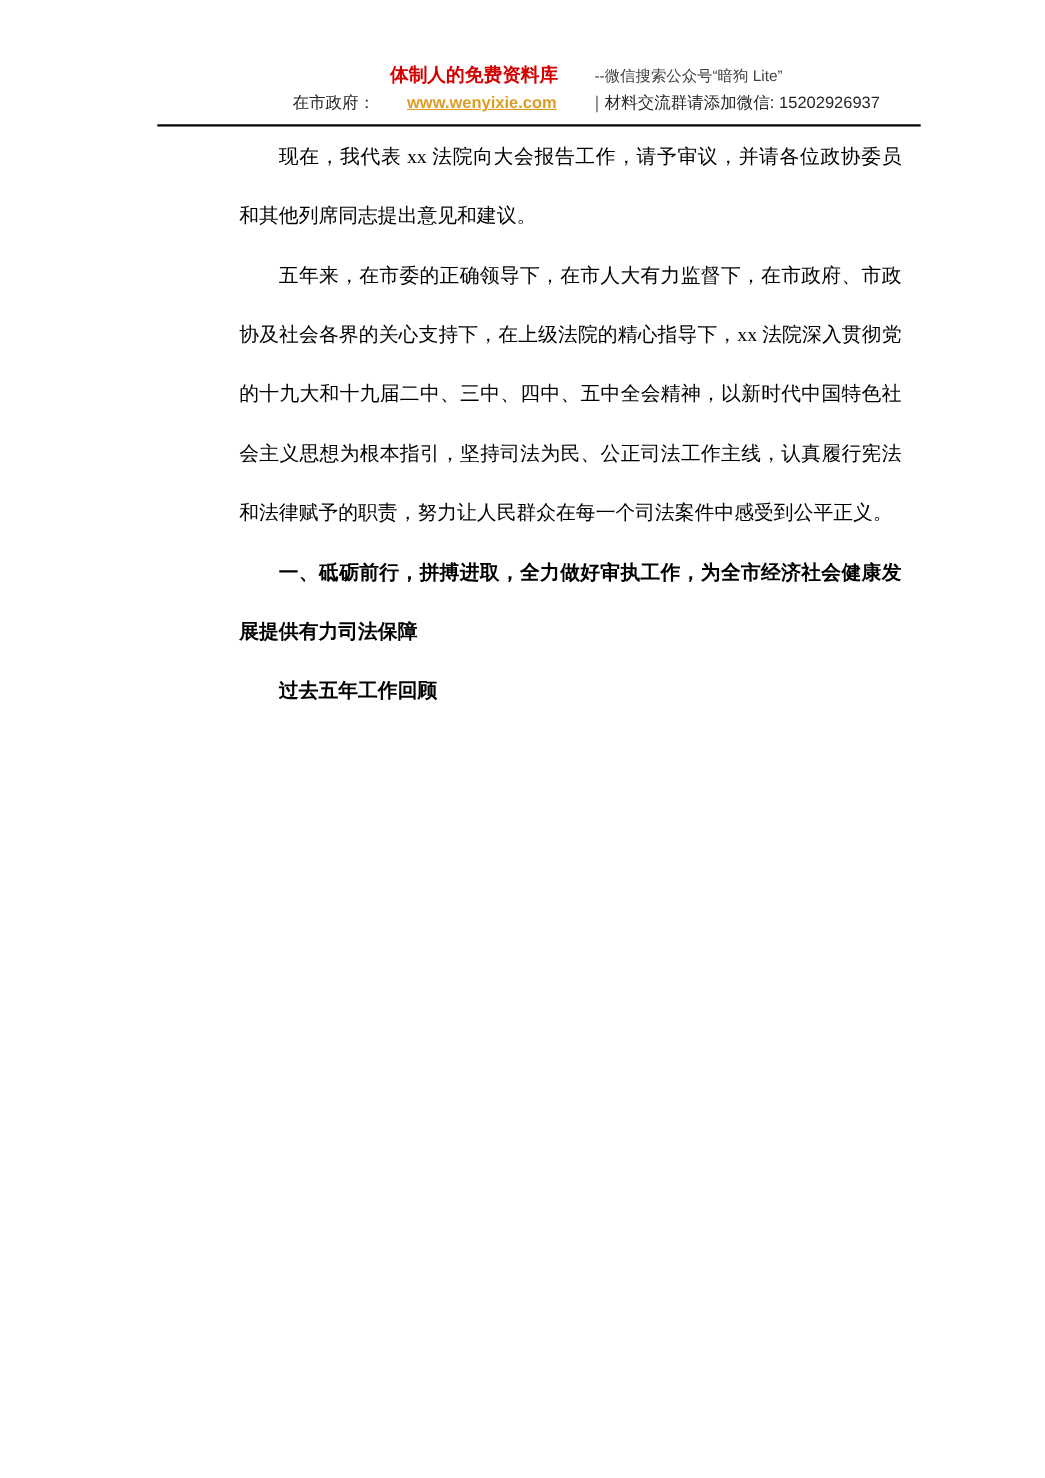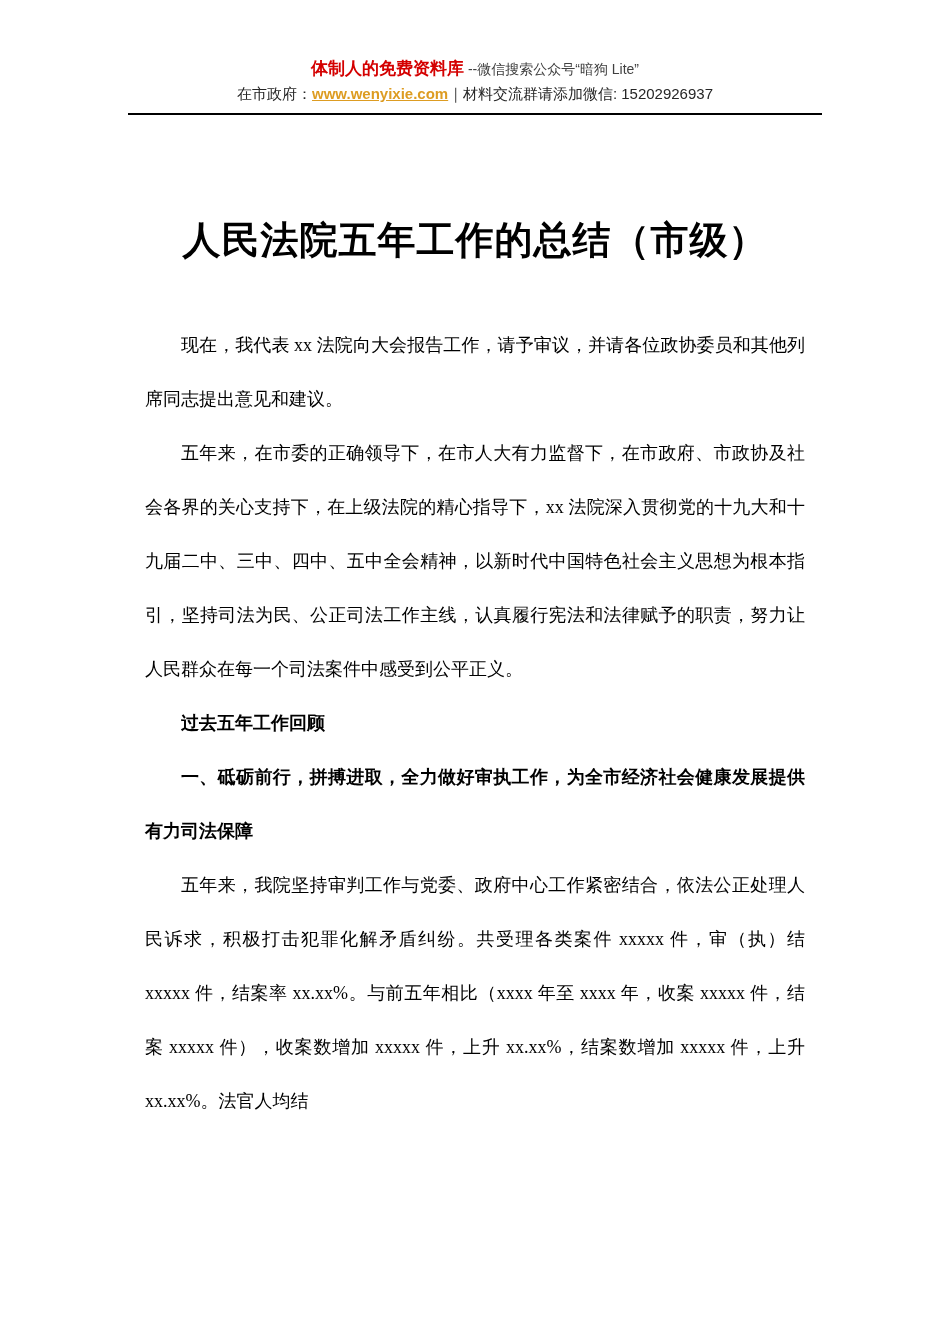--- a/index.html
+++ b/index.html
@@ -1,15 +1,15 @@
 <!DOCTYPE html>
 <html><head>
 <meta charset="utf-8">
 <style>
-  * { box-sizing: border-box; }
+  * { box-sizing: border-box; padding-left: 29px; }
   html, body { margin: 0; padding: 0; background: #ffffff; }
   body {
     width: 950px; height: 1344px;
     font-family: "Liberation Serif", "DejaVu Serif", serif;
     color: #000000;
   }
   .page {
     width: 950px; height: 1344px;
     background: #ffffff;
     overflow: hidden;
@@ -51,22 +51,20 @@
 <body>
 
 <div class="page">
 
   <div class="doc-header">
     <div class="hdr-line1"><span class="brand">体制人的免费资料库</span><span class="note"> --微信搜索公众号“暗狗 Lite”</span></div>
     <div class="hdr-line2"><span>在市政府：</span><a class="url" href="#">www.wenyixie.com</a><span>｜材料交流群请添加微信: 15202926937</span></div>
   </div>
 
   <div class="content">
-    <h1 class="title">人民法院五年工作的总结（市级）</h1>
 
     <p class="para">现在，我代表 xx 法院向大会报告工作，请予审议，并请各位政协委员和其他列席同志提出意见和建议。</p>
     <p class="para">五年来，在市委的正确领导下，在市人大有力监督下，在市政府、市政协及社会各界的关心支持下，在上级法院的精心指导下，xx 法院深入贯彻党的十九大和十九届二中、三中、四中、五中全会精神，以新时代中国特色社会主义思想为根本指引，坚持司法为民、公正司法工作主线，认真履行宪法和法律赋予的职责，努力让人民群众在每一个司法案件中感受到公平正义。</p>
+    <p class="para heading">一、砥砺前行，拼搏进取，全力做好审执工作，为全市经济社会健康发展提供有力司法保障</p>
     <p class="para heading">过去五年工作回顾</p>
-    <p class="para heading">一、砥砺前行，拼搏进取，全力做好审执工作，为全市经济社会健康发展提供有力司法保障</p>
-    <p class="para">五年来，我院坚持审判工作与党委、政府中心工作紧密结合，依法公正处理人民诉求，积极打击犯罪化解矛盾纠纷。共受理各类案件 xxxxx 件，审（执）结 xxxxx 件，结案率 xx.xx%。与前五年相比（xxxx 年至 xxxx 年，收案 xxxxx 件，结案 xxxxx 件），收案数增加 xxxxx 件，上升 xx.xx%，结案数增加 xxxxx 件，上升 xx.xx%。法官人均结</p>
   </div>
 
 </div>
 
 </body></html>

